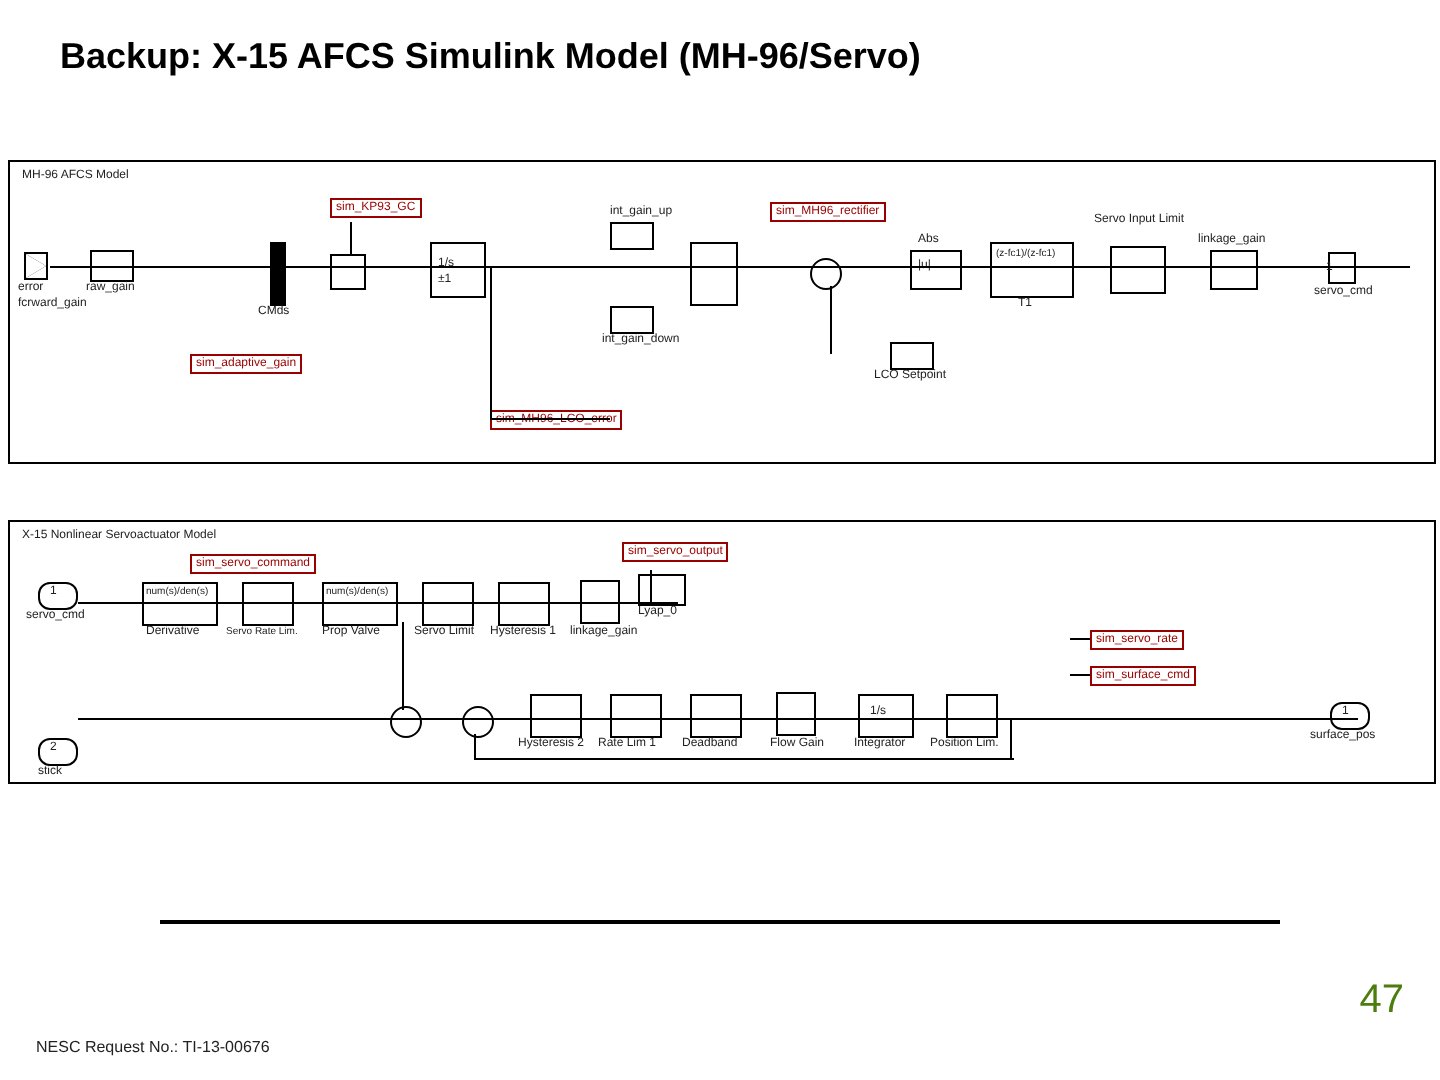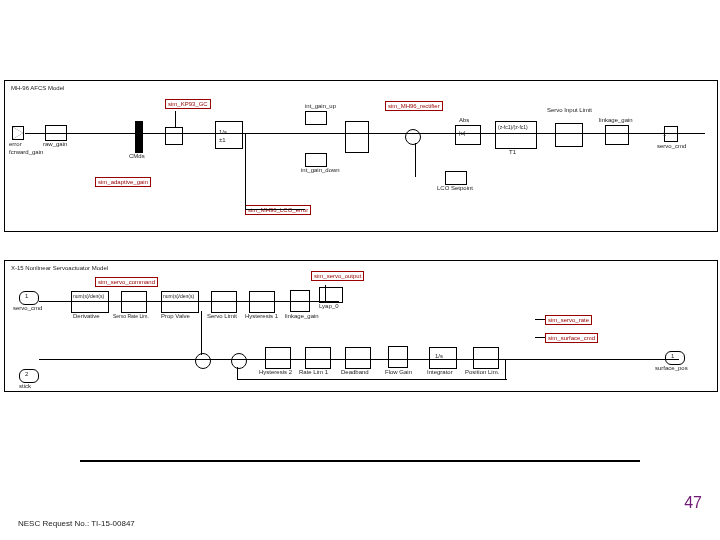--- a/index.html
+++ b/index.html
@@ -8,33 +8,34 @@
   .diagram-box{position:absolute;left:4px;border:1px solid #000;background:#fff}
   .d1{top:80px;width:712px;height:150px}
   .d2{top:260px;width:712px;height:130px}
   .mini{position:absolute;font-size:6px;color:#222;line-height:1}
   .blk{position:absolute;border:1px solid #000;background:#fff}
   .redbox{position:absolute;border:1px solid #900;color:#900;font-size:6px;padding:1px 2px;background:#fff;white-space:nowrap}
   .tri{position:absolute;width:0;height:0}
   .wire{position:absolute;background:#000}
   .hr{position:absolute;left:80px;right:80px;top:460px;height:2px;background:#000}
   .footer{position:absolute;left:18px;bottom:12px;font-size:8px;color:#222}
-  .pnum{position:absolute;right:18px;bottom:28px;font-size:16px;color:#701a75}
+  .pnum{position:absolute;right:18px;bottom:28px;font-size:20px;color:#4d7c0f}
   .logos{position:absolute;right:50px;bottom:10px;display:flex;gap:6px;align-items:center}
   .nasa{width:28px;height:24px;border-radius:50%;background:radial-gradient(circle at 50% 50%,#1a3d7c 0 60%,#0b2a5b 61% 100%);position:relative}
   .nasa:after{content:"";position:absolute;left:2px;top:10px;width:24px;height:3px;background:#d22;transform:rotate(-15deg);border-radius:2px}
   .draper{font-size:13px;font-weight:bold;color:#c11;letter-spacing:.5px}
   .dcirc{width:18px;height:18px;border:2px solid #c11;border-radius:50%;position:relative}
   .dcirc:after{content:"";position:absolute;left:3px;top:3px;width:8px;height:8px;border:2px solid #c11;border-radius:50%}
   .caption{position:absolute;font-size:6px;color:#222;white-space:nowrap}
 </style>
 </head>
 <body>
 
 <div class="slide">
+  <div class="title">Backup: X-15 AFCS Simulink Model (MH-96/Servo)</div>
 
   <div class="diagram-box d1">
     <div class="mini" style="left:6px;top:4px">MH-96 AFCS Model</div>
 
     <div class="tri" style="left:8px;top:46px;border-top:6px solid transparent;border-bottom:6px solid transparent;border-left:10px solid #fff;filter:drop-shadow(0 0 0 #000);outline:1px solid #000"></div>
     <div class="caption" style="left:4px;top:60px">error</div>
     <div class="caption" style="left:4px;top:68px">fcrward_gain</div>
 
     <div class="blk" style="left:40px;top:44px;width:20px;height:14px"></div>
     <div class="caption" style="left:38px;top:60px">raw_gain</div>
@@ -159,15 +160,15 @@
     <div class="wire" style="left:196px;top:50px;width:1px;height:44px"></div>
     <div class="wire" style="left:320px;top:24px;width:1px;height:16px"></div>
     <div class="wire" style="left:500px;top:98px;width:1px;height:20px"></div>
     <div class="wire" style="left:232px;top:118px;width:270px;height:1px"></div>
     <div class="wire" style="left:232px;top:106px;width:1px;height:12px"></div>
     <div class="wire" style="left:530px;top:58px;width:10px;height:1px"></div>
     <div class="wire" style="left:530px;top:76px;width:10px;height:1px"></div>
   </div>
 
   <div class="hr"></div>
-  <div class="footer">NESC Request No.: TI-15-00847</div>
+  <div class="footer">NESC Request No.: TI-13-00676</div>
   <div class="pnum">47</div>
 </div>
 
 </body></html>

